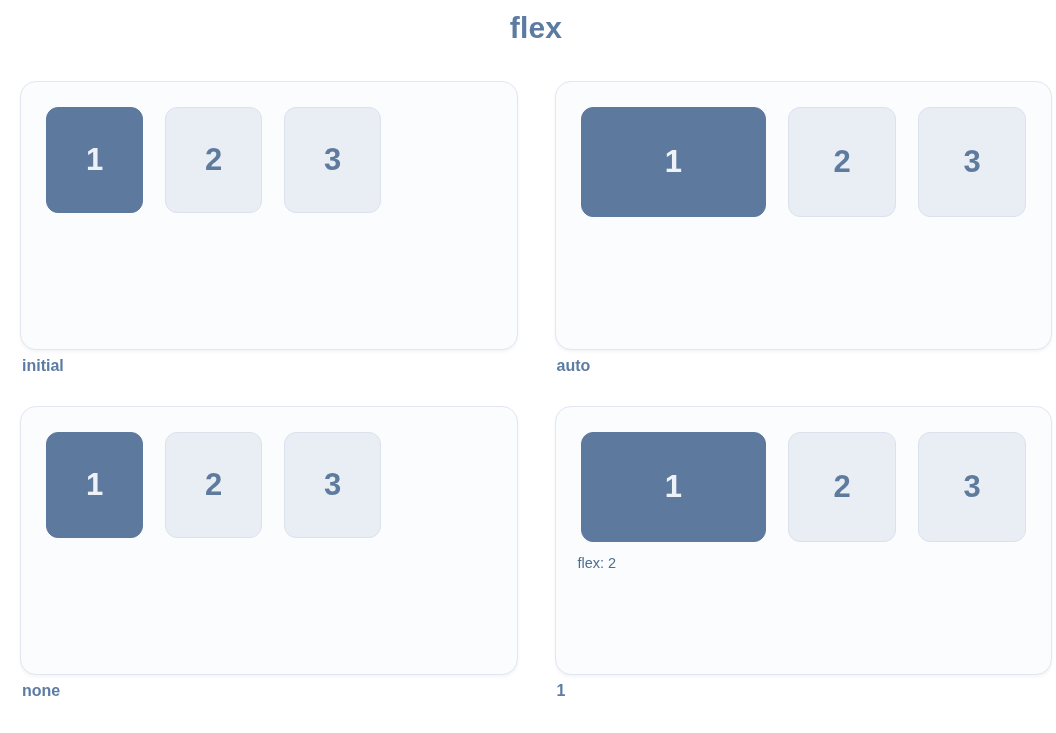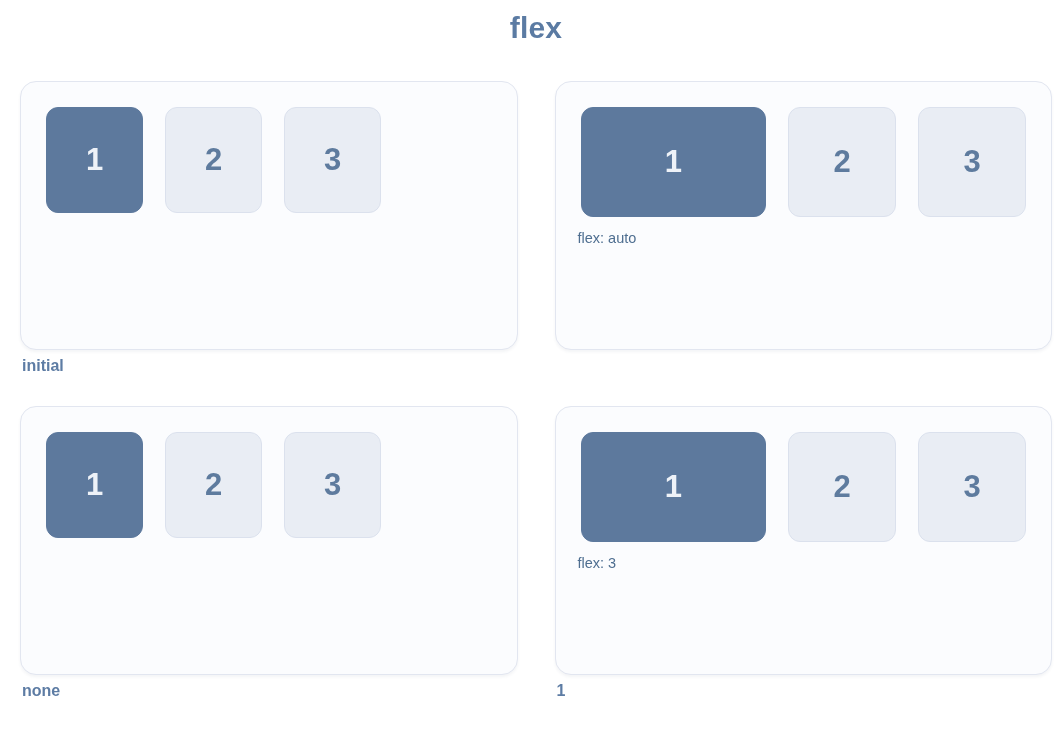--- a/index.html
+++ b/index.html
@@ -108,40 +108,40 @@
     <div class="caption">initial</div>
   </section>
 
   <section class="cell">
     <div class="panel panel-grow">
       <div class="boxes">
         <div class="box box-first">1</div>
         <div class="box">2</div>
         <div class="box">3</div>
       </div>
-      <div class="flex-label">flex: auto</div>
     </div>
+    <div class="caption">auto</div>
   </section>
 
   <section class="cell">
     <div class="panel">
       <div class="boxes">
         <div class="box box-first">1</div>
         <div class="box">2</div>
         <div class="box">3</div>
       </div>
     </div>
     <div class="caption">none</div>
   </section>
 
   <section class="cell">
     <div class="panel panel-grow">
       <div class="boxes">
         <div class="box box-first">1</div>
         <div class="box">2</div>
         <div class="box">3</div>
       </div>
-      <div class="flex-label">flex: 3</div>
+      <div class="flex-label">flex: 2</div>
     </div>
     <div class="caption">1</div>
   </section>
 
 </div>
 
 </body></html>

